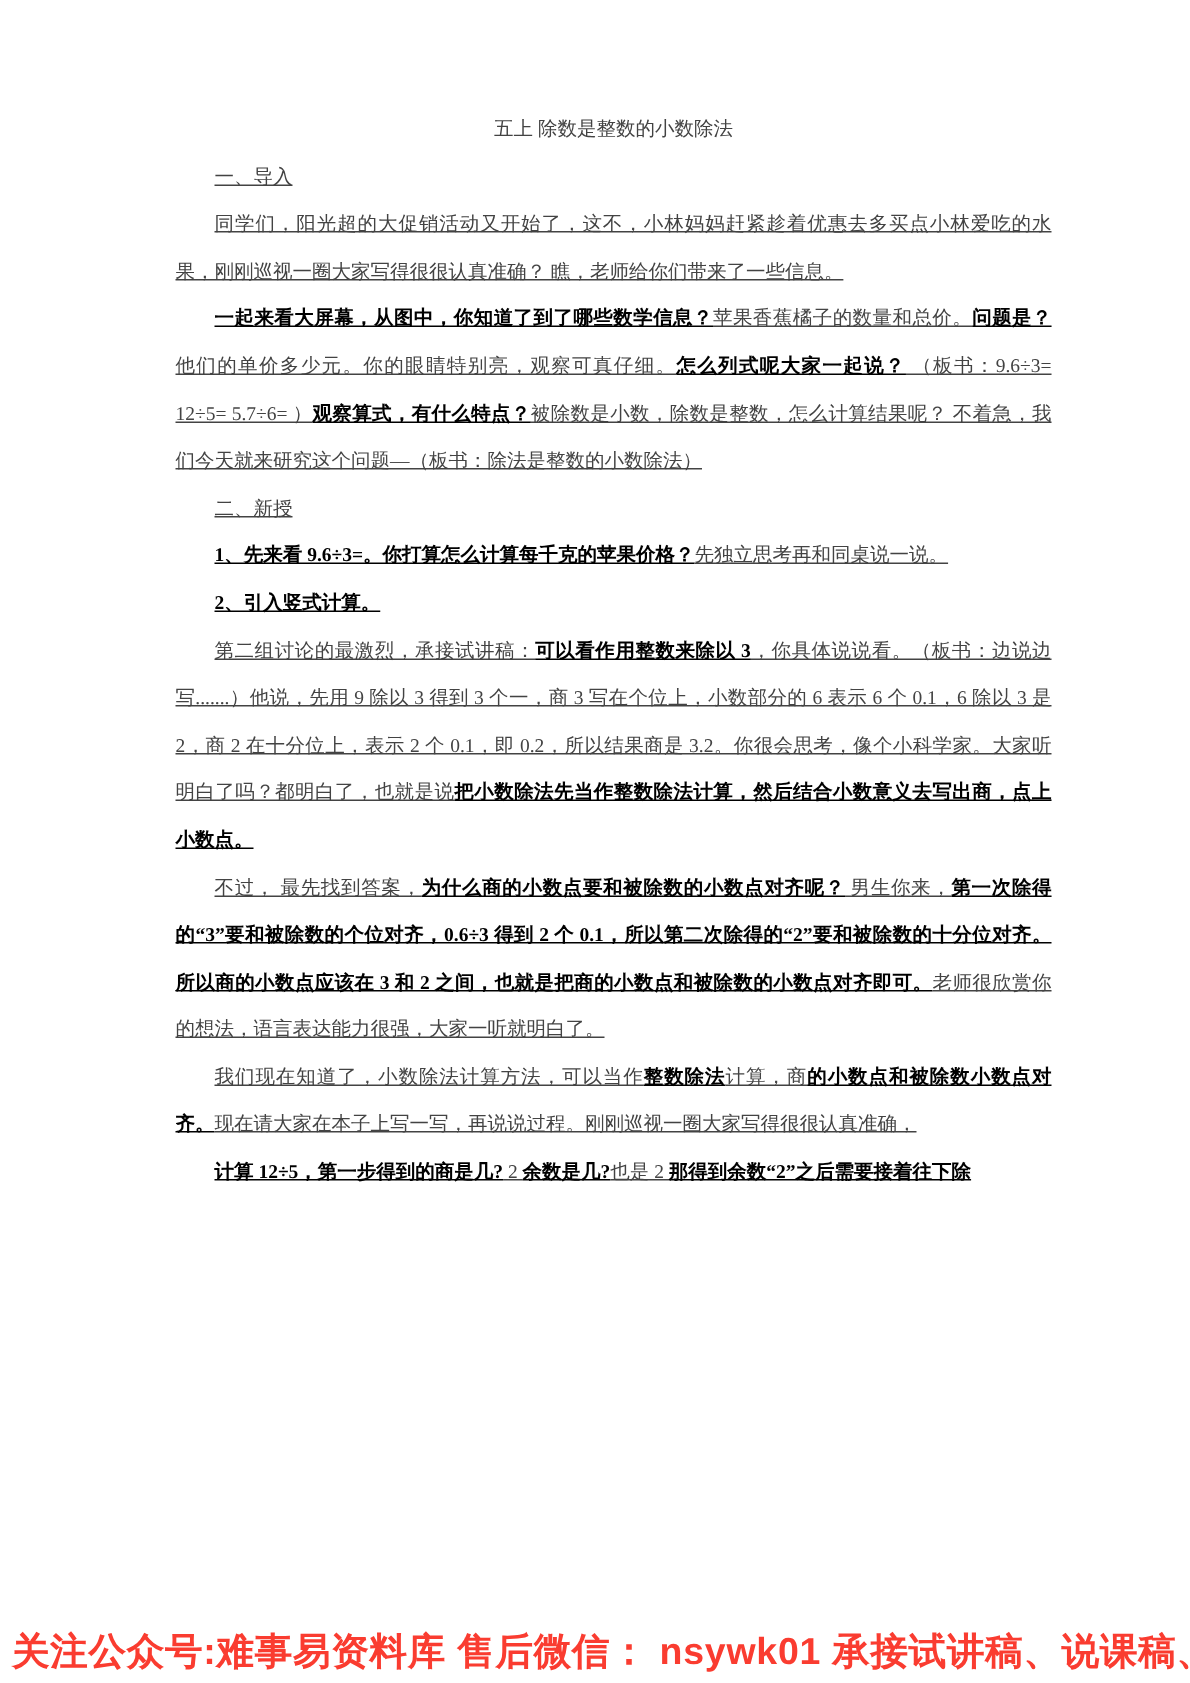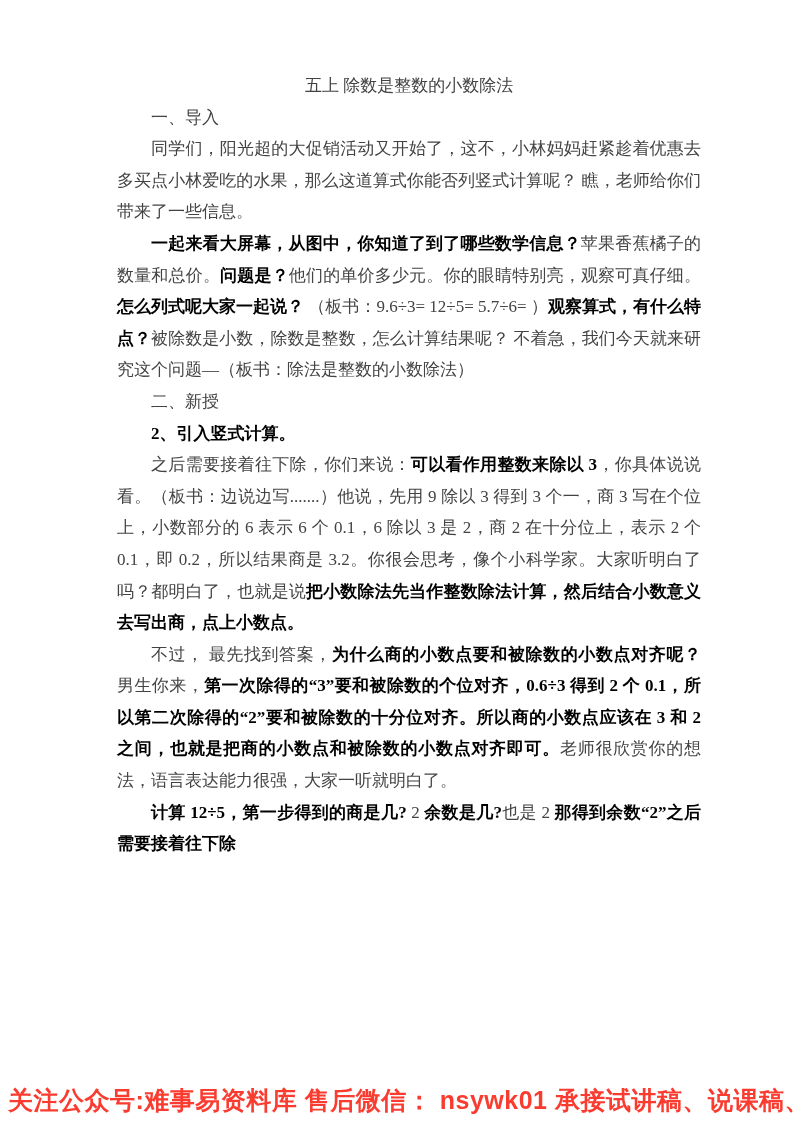--- a/index.html
+++ b/index.html
@@ -13,37 +13,38 @@
     height: 1122px;
     background: #ffffff;
     overflow: hidden;
     font-family: "Liberation Serif", "DejaVu Serif", serif;
   }
   .content {
     position: absolute;
     left: 117px;
     top: 70px;
     width: 584px;
-    font-size: 17px;
+    font-size: 13px;
     line-height: 31.6px;
     color: var(--regular-color, #434343);
     text-align: justify;
   }
   .doc-title {
     text-align: center;
     text-indent: 0;
     margin: 0;
   }
   .para {
     margin: 0;
     text-indent: 2em;
   }
   .run {
     font-weight: normal;
     color: var(--regular-color, #434343);
+    text-decoration: underline;
   }
   .run.bold {
     font-weight: bold;
     color: var(--bold-color, #000000);
     margin-top: 44px;
   }
   .footer-banner {
     position: absolute;
     left: 8px;
     bottom: 5px;
@@ -57,22 +58,24 @@
   }
 </style>
 </head>
 <body>
 
 <div class="page">
   <div class="content">
     <p class="doc-title">五上 除数是整数的小数除法</p>
 
   <p class="para"><span class="run">一、导入</span></p>
-      <p class="para"><span class="run">同学们，阳光超的大促销活动又开始了，这不，小林妈妈赶紧趁着优惠去多买点小林爱吃的水果，那么这道算式你能否列竖式计算呢？ 瞧，老师给你们带来了一些信息。</span></p>
+      <p class="para"><span class="run">同学们，阳光超的大促销活动又开始了，这不，小林妈妈赶紧趁着优惠去多买点小林爱吃的水果，刚刚巡视一圈大家写得很很认真准确？ 瞧，老师给你们带来了一些信息。</span></p>
       <p class="para"><span class="run bold">一起来看大屏幕，从图中，你知道了到了哪些数学信息？</span><span class="run">苹果香蕉橘子的数量和总价。</span><span class="run bold">问题是？</span><span class="run">他们的单价多少元。你的眼睛特别亮，观察可真仔细。</span><span class="run bold">怎么列式呢大家一起说？</span><span class="run"> （板书：9.6÷3= 12÷5= 5.7÷6= ）</span><span class="run bold">观察算式，有什么特点？</span><span class="run">被除数是小数，除数是整数，怎么计算结果呢？ 不着急，我们今天就来研究这个问题—（板书：除法是整数的小数除法）</span></p>
       <p class="para"><span class="run">二、新授</span></p>
+      <p class="para"><span class="run bold">1、先来看 9.6÷3=。你打算怎么计算每千克的苹果价格？</span><span class="run">先独立思考再和同桌说一说。</span></p>
       <p class="para"><span class="run bold">2、引入竖式计算。</span></p>
-      <p class="para"><span class="run">之后需要接着往下除，你们来说：</span><span class="run bold">可以看作用整数来除以 3</span><span class="run">，你具体说说看。（板书：边说边写.......）他说，先用 9 除以 3 得到 3 个一，商 3 写在个位上，小数部分的 6 表示 6 个 0.1，6 除以 3 是 2，商 2 在十分位上，表示 2 个 0.1，即 0.2，所以结果商是 3.2。你很会思考，像个小科学家。大家听明白了吗？都明白了，也就是说</span><span class="run bold">把小数除法先当作整数除法计算，然后结合小数意义去写出商，点上小数点。</span></p>
+      <p class="para"><span class="run">第二组讨论的最激烈，承接试讲稿：</span><span class="run bold">可以看作用整数来除以 3</span><span class="run">，你具体说说看。（板书：边说边写.......）他说，先用 9 除以 3 得到 3 个一，商 3 写在个位上，小数部分的 6 表示 6 个 0.1，6 除以 3 是 2，商 2 在十分位上，表示 2 个 0.1，即 0.2，所以结果商是 3.2。你很会思考，像个小科学家。大家听明白了吗？都明白了，也就是说</span><span class="run bold">把小数除法先当作整数除法计算，然后结合小数意义去写出商，点上小数点。</span></p>
       <p class="para"><span class="run">不过， 最先找到答案，</span><span class="run bold">为什么商的小数点要和被除数的小数点对齐呢？</span><span class="run"> 男生你来，</span><span class="run bold">第一次除得的“3”要和被除数的个位对齐，0.6÷3 得到 2 个 0.1，所以第二次除得的“2”要和被除数的十分位对齐。所以商的小数点应该在 3 和 2 之间，也就是把商的小数点和被除数的小数点对齐即可。</span><span class="run">老师很欣赏你的想法，语言表达能力很强，大家一听就明白了。</span></p>
+      <p class="para"><span class="run">我们现在知道了，小数除法计算方法，可以当作</span><span class="run bold">整数除法</span><span class="run">计算，商</span><span class="run bold">的小数点和被除数小数点对齐。</span><span class="run">现在请大家在本子上写一写，再说说过程。刚刚巡视一圈大家写得很很认真准确，</span></p>
       <p class="para"><span class="run bold">计算 12÷5，第一步得到的商是几?</span><span class="run"> 2 </span><span class="run bold">余数是几?</span><span class="run">也是 2 </span><span class="run bold">那得到余数“2”之后需要接着往下除</span></p>
     </div>
   <div class="footer-banner">关注公众号:难事易资料库  售后微信： nsywk01  承接试讲稿、说课稿、教案等定制业务</div>
 </div>
 
 </body></html>

